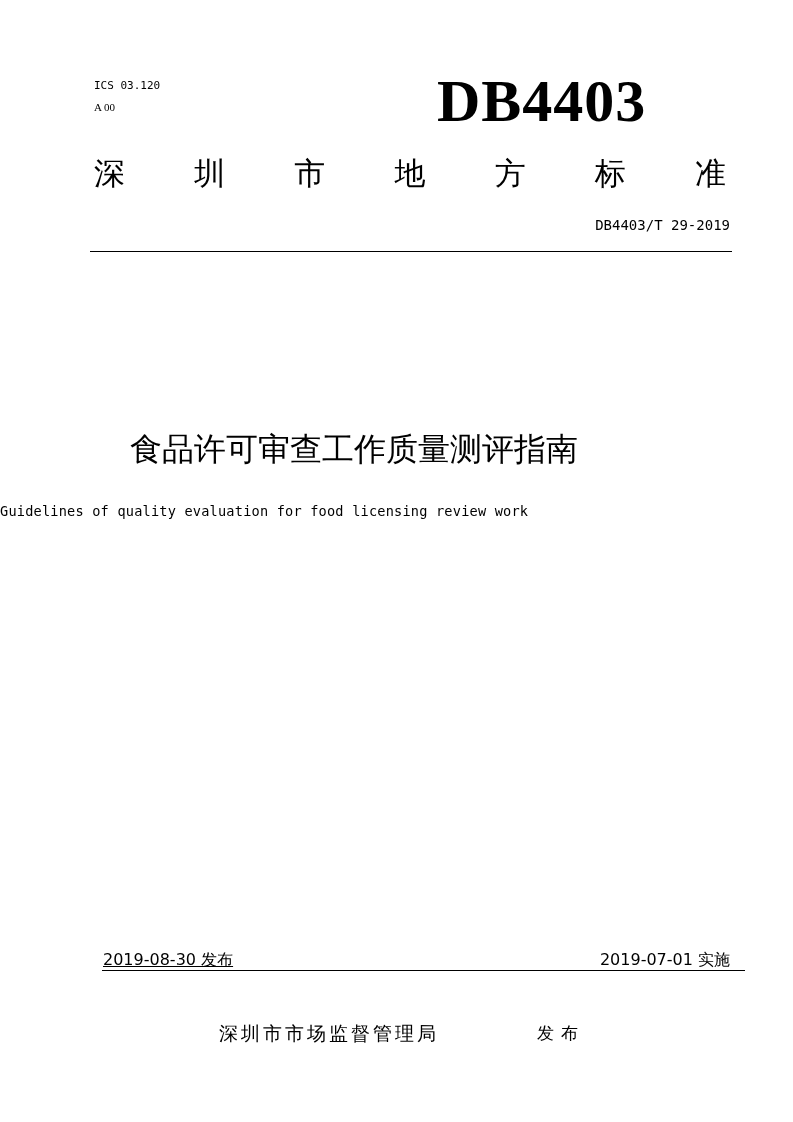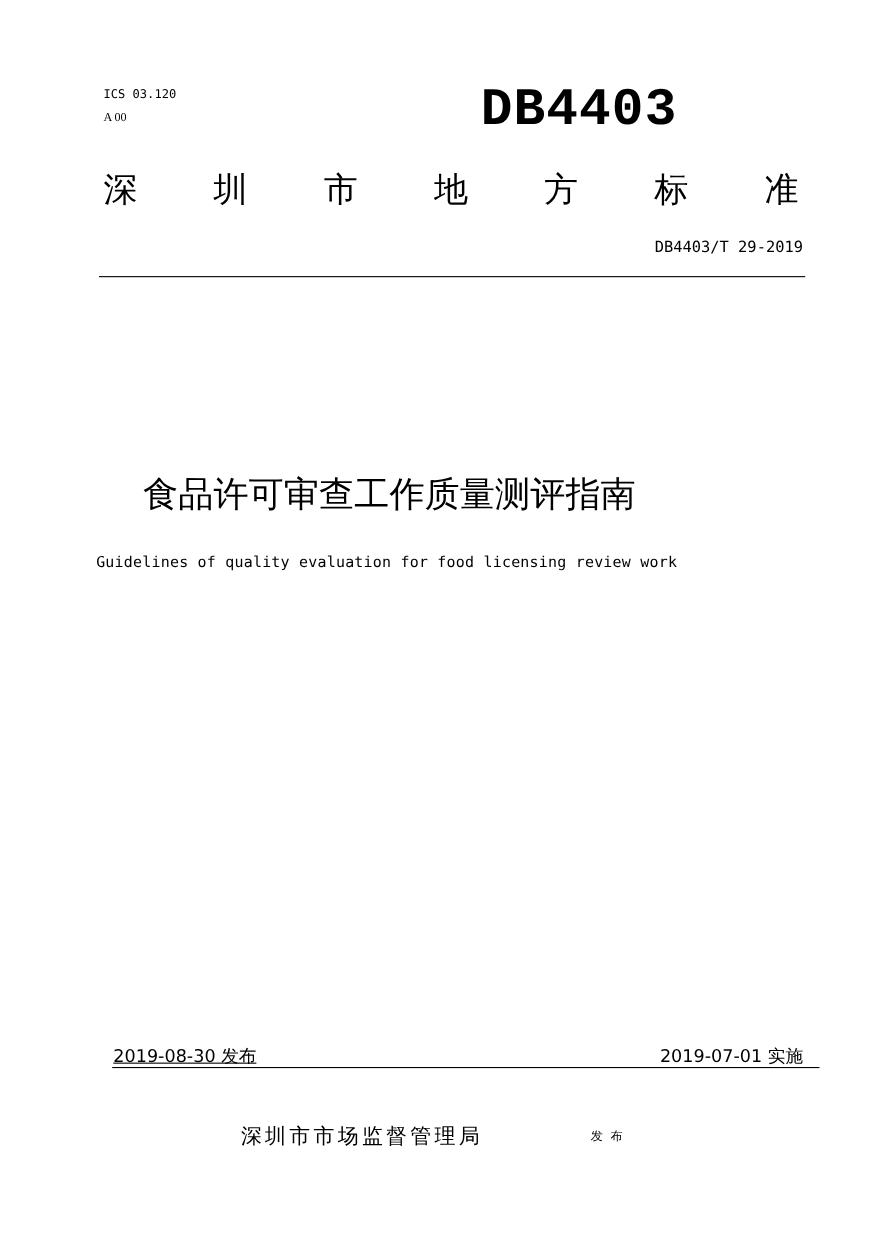--- a/index.html
+++ b/index.html
@@ -21,23 +21,23 @@
       font-family: "DejaVu Sans Mono", monospace;
       font-size: 11px; line-height: 14px; text-align: right;
     }
     .ccs {
       left: 94px; top: 100px;
       font-family: Liberation Serif, serif;
       font-size: 11px; line-height: 14px;
     }
     .db-logo {
       left: 437px; top: 68px;
-      font-family: Liberation Mono, monospace;
+      font-family: Liberation Serif, serif;
       font-weight: bold;
-      font-size: 48px;
+      font-size: 60px;
       line-height: 66px;
       letter-spacing: 1px;
     }
     .std-type {
       left: 94px; top: 153px;
       width: 632px;
       display: flex;
       justify-content: space-between;
       font-size: 31px;
       line-height: 40px;
@@ -54,21 +54,20 @@
     }
     .title-cn {
       left: 0; width: 716px; top: 428px;
       text-align: center;
       font-size: 32px; line-height: 42px;
       padding-right: 8px;
       box-sizing: border-box;
     }
     .title-en {
       left: 0; width: 703px; top: 501px;
-      text-align: center;
       font-family: "DejaVu Sans Mono", monospace;
       font-size: 13.6px; line-height: 20px;
       letter-spacing: 0.2px;
     }
     .date-issue {
       left: 103px; top: 949px;
       font-size: 16px; line-height: 22px; text-decoration: underline;
     }
     .date-impl {
       right: 63px; top: 949px;
@@ -79,21 +78,21 @@
       width: 643px; height: 0;
       border-top: 1.2px solid #000;
     }
     .publisher {
       left: 219px; top: 1020px;
       font-size: 19px; line-height: 26px;
       letter-spacing: 3px;
     }
     .publish-word {
       left: 537px; top: 1020px;
-      font-size: 11px; line-height: 26px;
+      font-size: 17px; line-height: 26px;
       letter-spacing: 7px;
     }
   </style>
 </head>
 <body>
 
 <div class="abs ics">ICS  03.120</div>
 <div class="abs ccs">A 00</div>
 <div class="abs db-logo">DB4403</div>
 

